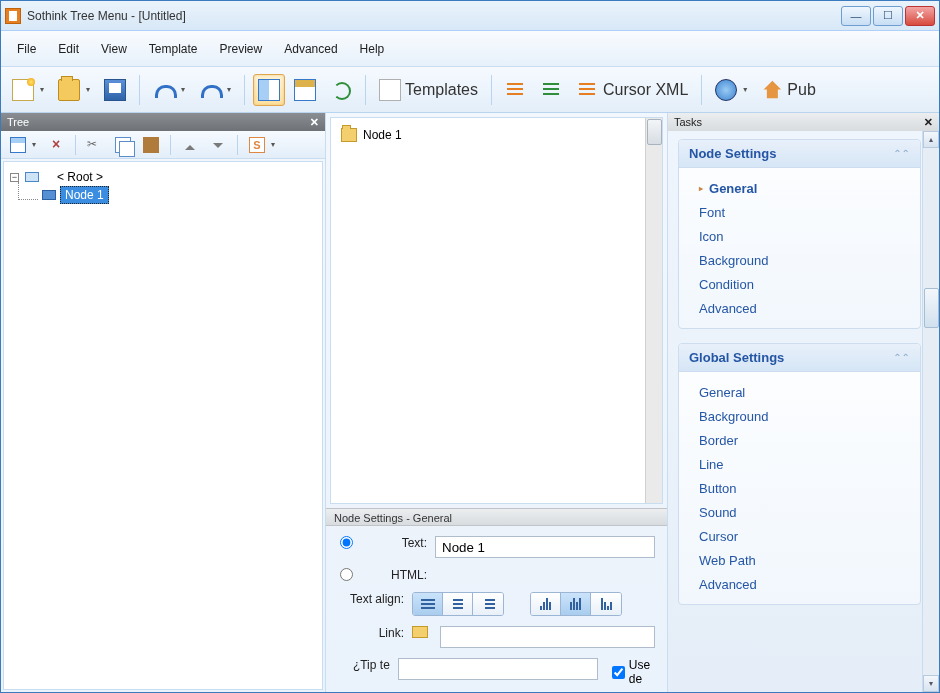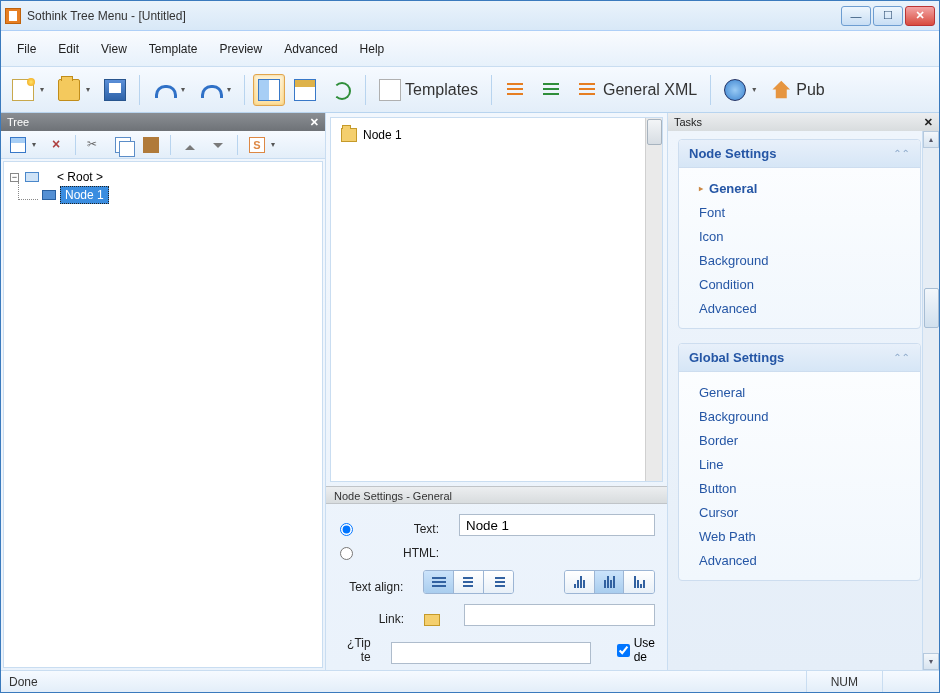--- a/index.html
+++ b/index.html
@@ -76,21 +76,21 @@
 .center { flex:1; display:flex; flex-direction:column; min-width:0; }
 .preview { flex:1; margin:4px; background:#fff; border:1px solid #c9ddf1; padding:10px; overflow:auto; position:relative; }
 .preview-node{display:flex;align-items:center;gap:6px;}
 .folder-ic{width:16px;height:14px;background:#f4cf6e;border:1px solid #c59a2a;position:relative;}
 .folder-ic::before{content:"";position:absolute;top:-4px;left:0;width:7px;height:3px;background:#f4cf6e;border:1px solid #c59a2a;border-bottom:none;}
 .preview-scroll{position:absolute;right:0;top:0;bottom:0;width:17px;background:#eaeaea;border-left:1px solid #d0d0d0;}
 .preview-scroll .thumb{margin:1px;width:15px;height:26px;background:linear-gradient(#f3f5f7,#d7dde3);border:1px solid #a7b3bf;border-radius:2px;}
 
 .settings-title{height:18px;background:linear-gradient(#eceef0,#d8dcde);border-top:1px solid #c0c4c8;border-bottom:1px solid #c0c4c8;padding:0 8px;font-size:11px;line-height:18px;color:#333;}
 .settings-body{padding:10px 12px 6px;display:flex;flex-direction:column;gap:10px;font-size:12px;overflow:hidden;}
-.srow{display:flex;align-items:flex-end;gap:20px;}
+.srow{display:flex;align-items:flex-start;gap:8px;}
 .srow label{width:66px;text-align:right;color:#222;}
 .srow input[type=text]{flex:1;height:22px;border:1px solid #aebccc;padding:0 6px;background:#fff;}
 .srow input[type=radio]{margin-left:2px;}
 .align-group{display:flex;border:1px solid #9cb5d4;border-radius:3px;overflow:hidden;}
 .align-btn{width:30px;height:22px;border-right:1px solid #9cb5d4;display:flex;align-items:center;justify-content:center;background:linear-gradient(#fff,#e8f0f8);}
 .align-btn:last-child{border-right:none;}
 .align-btn.sel{background:linear-gradient(#cbe3fb,#a9cdee);}
 .align-lines{width:14px;height:10px;position:relative;}
 .al-l::after,.al-c::after,.al-r::after{content:"";position:absolute;left:0;width:100%;height:2px;background:#3261a0;box-shadow:0 4px #3261a0,0 8px #3261a0;}
 .al-c::after{left:2px;width:10px;}
@@ -185,21 +185,21 @@
       </div>
     <div class="tsep"></div>
     <div class="tbtn">
         <div class="ticon ic-lines"></div>
       </div>
     <div class="tbtn">
         <div class="ticon ic-lines2"></div>
       </div>
     <div class="tbtn">
         <div class="ticon ic-lines3"></div>
-        <span class="tlabel">General XML</span>
+        <span class="tlabel">Cursor XML</span>
       </div>
     <div class="tsep"></div>
     <div class="tbtn">
         <div class="ticon ic-globe"></div>
         <span class="drop">▾</span>
       </div>
     <div class="tbtn">
         <div class="ticon ic-home"></div>
         <span class="tlabel">Pub</span>
       </div>
@@ -383,20 +383,23 @@
             <div class="taskitem">
                 <span>Border</span>
               </div>
             <div class="taskitem">
                 <span>Line</span>
               </div>
             <div class="taskitem">
                 <span>Button</span>
               </div>
             <div class="taskitem">
+                <span>Sound</span>
+              </div>
+            <div class="taskitem">
                 <span>Cursor</span>
               </div>
             <div class="taskitem">
                 <span>Web Path</span>
               </div>
             <div class="taskitem">
                 <span>Advanced</span>
               </div>
           </div>
         </div>
@@ -405,20 +408,14 @@
         <div class="arrow">▴</div>
         <div class="track">
             <div class="thumb"></div>
           </div>
         <div class="arrow">▾</div>
       </div>
     </div>
 
   </div>
 
-  <div class="statusbar">
-    <span>Done</span>
-    <div class="spacer"></div>
-    <div class="cell">NUM</div>
-    <div class="cell"></div>
-  </div>
 
 </div>
 
 </body></html>

